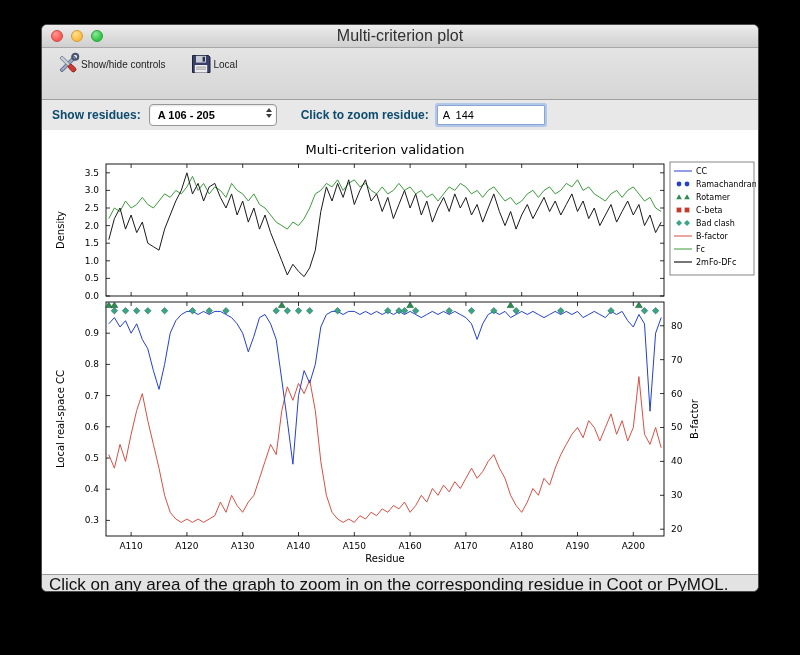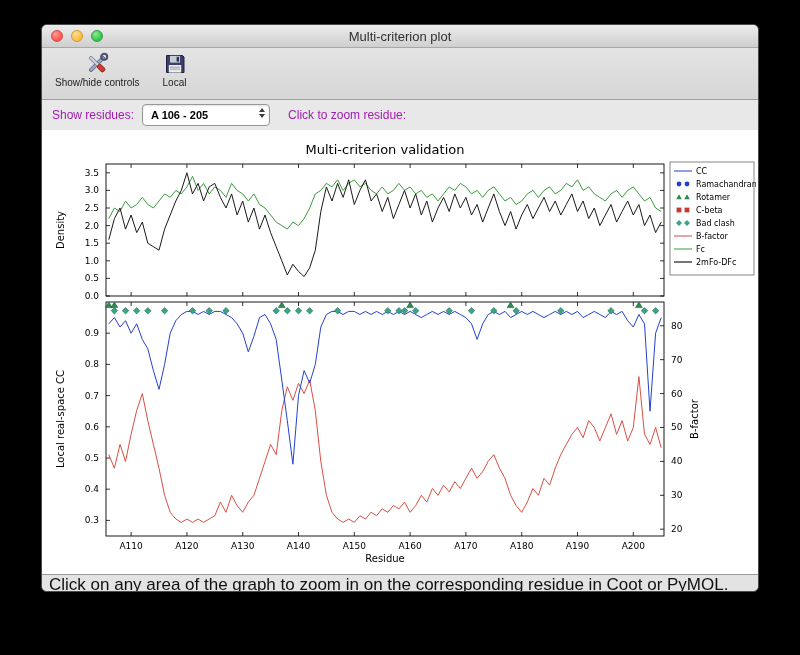--- a/index.html
+++ b/index.html
@@ -5,33 +5,33 @@
   html,body{margin:0;padding:0;}
   body{width:800px;height:655px;background:#000;font-family:"Liberation Sans",sans-serif;position:relative;overflow:hidden;}
   .window{position:absolute;left:41px;top:24px;width:718px;height:568px;border-radius:6px;background:#e8e8e8;
           box-shadow:0 12px 34px rgba(0,0,0,0.85);overflow:hidden;display:flex;flex-direction:column;border:1px solid #4a4a4a;box-sizing:border-box;}
   .titlebar{height:22px;background:linear-gradient(#ececec,#cfcfcf);border-bottom:1px solid #a8a8a8;position:relative;display:flex;align-items:center;flex:0 0 auto;}
   .traffic{position:absolute;left:9px;top:5px;display:flex;gap:8px;}
   .light{width:12px;height:12px;border-radius:50%;box-sizing:border-box;}
   .light.red{background:radial-gradient(circle at 35% 30%,#ff9a94,#fc5753 65%);border:1px solid #cf4a44;}
   .light.yellow{background:radial-gradient(circle at 35% 30%,#ffe092,#fdbc40 65%);border:1px solid #d09c33;}
   .light.green{background:radial-gradient(circle at 35% 30%,#8ce89a,#33c748 65%);border:1px solid #2ba23c;}
-  .title{flex:1;text-align:center;font-size:13px;color:#303030;}
+  .title{flex:1;text-align:center;font-size:16px;color:#303030;}
   .toolbar{height:48px;background:linear-gradient(#e4e4e4,#d6d6d6);border-bottom:1px solid #9f9f9f;display:flex;align-items:flex-start;padding:3px 10px 0 10px;gap:16px;flex:0 0 auto;}
-  .tool{display:flex;flex-direction:column;align-items:center;font-size:10px;color:#1c1c1c;padding:0 3px;cursor:default;}
+  .tool{display:flex;flex-direction:row;align-items:center;font-size:10px;color:#1c1c1c;padding:0 3px;cursor:default;}
   .tool .ticon{width:26px;height:26px;display:flex;align-items:center;justify-content:center;}
   .controls{height:30px;display:flex;align-items:center;padding:0 10px;gap:8px;background:#e8e8e8;font-size:12px;flex:0 0 auto;}
-  .lbl{font-weight:normal;color:#a21caf;}
+  .lbl{font-weight:bold;color:#0c4a6e;}
   .combo{width:118px;height:20px;background:#fff;border:1px solid #979797;border-radius:4px;display:flex;align-items:center;
          font-size:11px;padding-left:8px;position:relative;box-shadow:inset 0 1px 2px rgba(0,0,0,0.12);color:#000;font-weight:bold;}
   .combo .arrows{position:absolute;right:4px;top:3px;display:flex;flex-direction:column;gap:2px;align-items:center;}
   .combo .arrows i{display:block;width:0;height:0;border-left:3.5px solid transparent;border-right:3.5px solid transparent;}
   .combo .arrows .up{border-bottom:4px solid #3c3c3c;}
   .combo .arrows .dn{border-top:4px solid #3c3c3c;}
-  .zoomlbl{margin-left:10px;}
+  .zoomlbl{margin-left:16px;}
   .zoominput{width:96px;height:18px;border:1px solid #8aa6d6;background:#fff;font-size:11px;padding:0 5px;
              font-family:"Liberation Sans",sans-serif;color:#000;box-shadow:0 0 0 2px rgba(110,160,230,0.45);border-radius:1px;}
   .plotpanel{flex:1;background:#fff;display:flex;justify-content:center;align-items:flex-start;padding-top:8px;}
   .statusbar{height:20px;background:#e3e3e3;border-top:1px solid #9c9c9c;display:flex;align-items:center;font-size:17px;
              padding:0 7px;color:#111;flex:0 0 auto;}
   svg text{font-family:"DejaVu Sans",sans-serif;fill:#000;}
 </style>
 </head>
 <body>
 
@@ -76,20 +76,21 @@
   <div class="controls">
     <span class="lbl">Show residues:</span>
     <div class="combo">
       <span>A 106 - 205</span>
       <span class="arrows">
           <i class="up"></i>
           <i class="dn"></i>
         </span>
     </div>
     <span class="lbl zoomlbl">Click to zoom residue:</span>
+    <input class="zoominput" type="text" value="A  144" style="">
   </div>
 
   <div class="plotpanel">
     <svg id="figure" width="712" height="436" viewBox="0 0 712 436">
         <rect x="62" y="26" width="558" height="132" fill="none" stroke="#000" stroke-width="0.9"></rect>
         <rect x="62" y="164" width="558" height="234" fill="none" stroke="#000" stroke-width="0.9"></rect>
         <text x="341" y="16" text-anchor="middle" font-size="13">Multi-criterion validation</text>
         <g>
           <line x1="62" y1="158" x2="66" y2="158" stroke="#000" stroke-width="0.8"></line>
           <line x1="620" y1="158" x2="616" y2="158" stroke="#000" stroke-width="0.8"></line>

